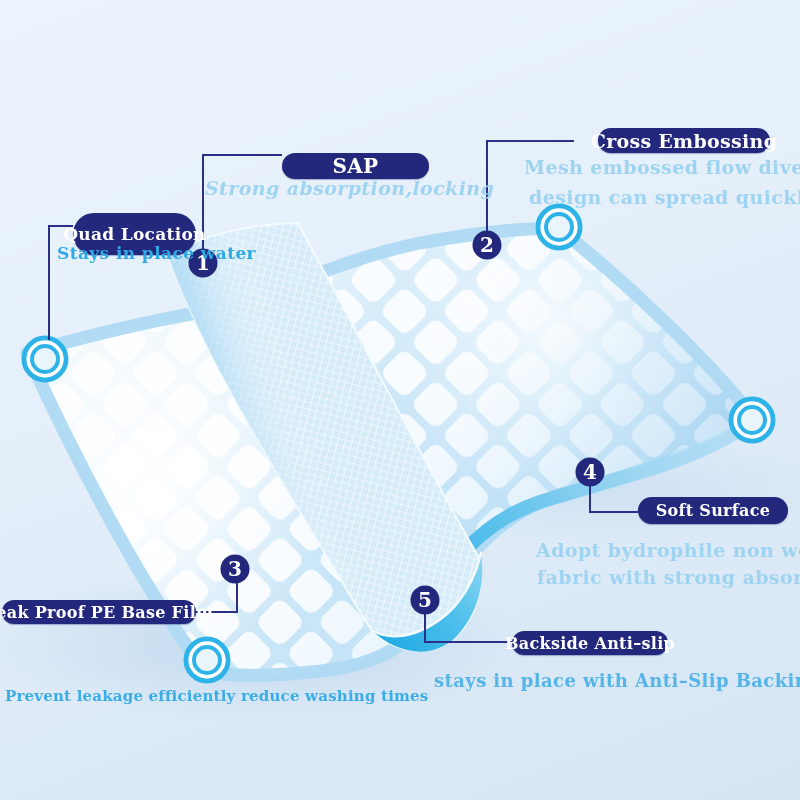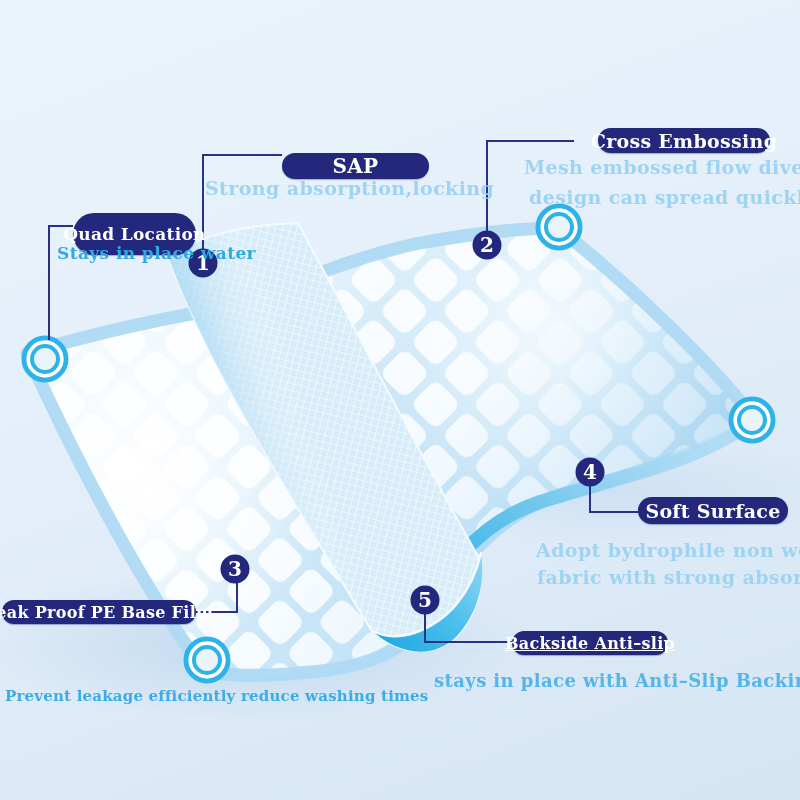--- a/index.html
+++ b/index.html
@@ -8,27 +8,27 @@
   .stage{position:relative;width:800px;height:800px;
          background:linear-gradient(160deg,#ebf4fc 0%,#e6f0fa 35%,#ddeaf7 70%,#d5e5f4 100%);}
   .art{position:absolute;left:0;top:0;}
   .pill{position:absolute;display:flex;align-items:center;justify-content:center;
         background:#23287c;color:#ffffff;font-weight:bold;border-radius:999px;
         white-space:nowrap;letter-spacing:.3px;box-shadow:0 1px 1px rgba(30,40,120,.35);}
   .pill-sap{left:282px;top:142px;width:147px;height:26px;font-size:20px;margin-top:11px;}
   .pill-cross{left:574px;top:128px;width:172px;height:25px;font-size:19px;margin-left:24px;}
   .pill-quad{left:73px;top:213px;width:123px;height:42px;font-size:17px;}
   .pill-leak{left:2px;top:600px;width:194px;height:24px;font-size:16px;}
-  .pill-soft{left:638px;top:497px;width:150px;height:27px;font-size:19px;}
-  .pill-back{left:512px;top:631px;width:156px;height:24px;font-size:16px;text-decoration:underline;}
+  .pill-soft{left:638px;top:497px;width:150px;height:27px;font-size:16px;}
+  .pill-back{left:512px;top:631px;width:156px;height:24px;font-size:16px;}
   .t{position:absolute;font-weight:bold;white-space:nowrap;letter-spacing:.4px;}
   .t-light{color:#9ed4f2;}
   .t-cyan{color:#2fa9e4;}
   .t-med{color:#55b5e8;}
-  .sap1{left:205px;top:177px;font-size:19px;}
+  .sap1{left:205px;top:177px;font-size:19px;font-style:italic;}
   .sap2{left:205px;top:206px;font-size:19px;}
   .cross1{left:524px;top:156px;font-size:19px;}
   .cross2{left:529px;top:186px;font-size:19px;}
   .quad1{left:57px;top:243px;font-size:17px;}
   .quad2{left:63px;top:266px;font-size:17px;}
   .soft1{left:536px;top:539px;font-size:19px;}
   .soft2{left:537px;top:566px;font-size:19px;}
   .back1{left:434px;top:670px;font-size:18px;}
   .footer{left:5px;top:687px;font-size:15px;color:#3aace6;letter-spacing:.2px;}
 </style>

